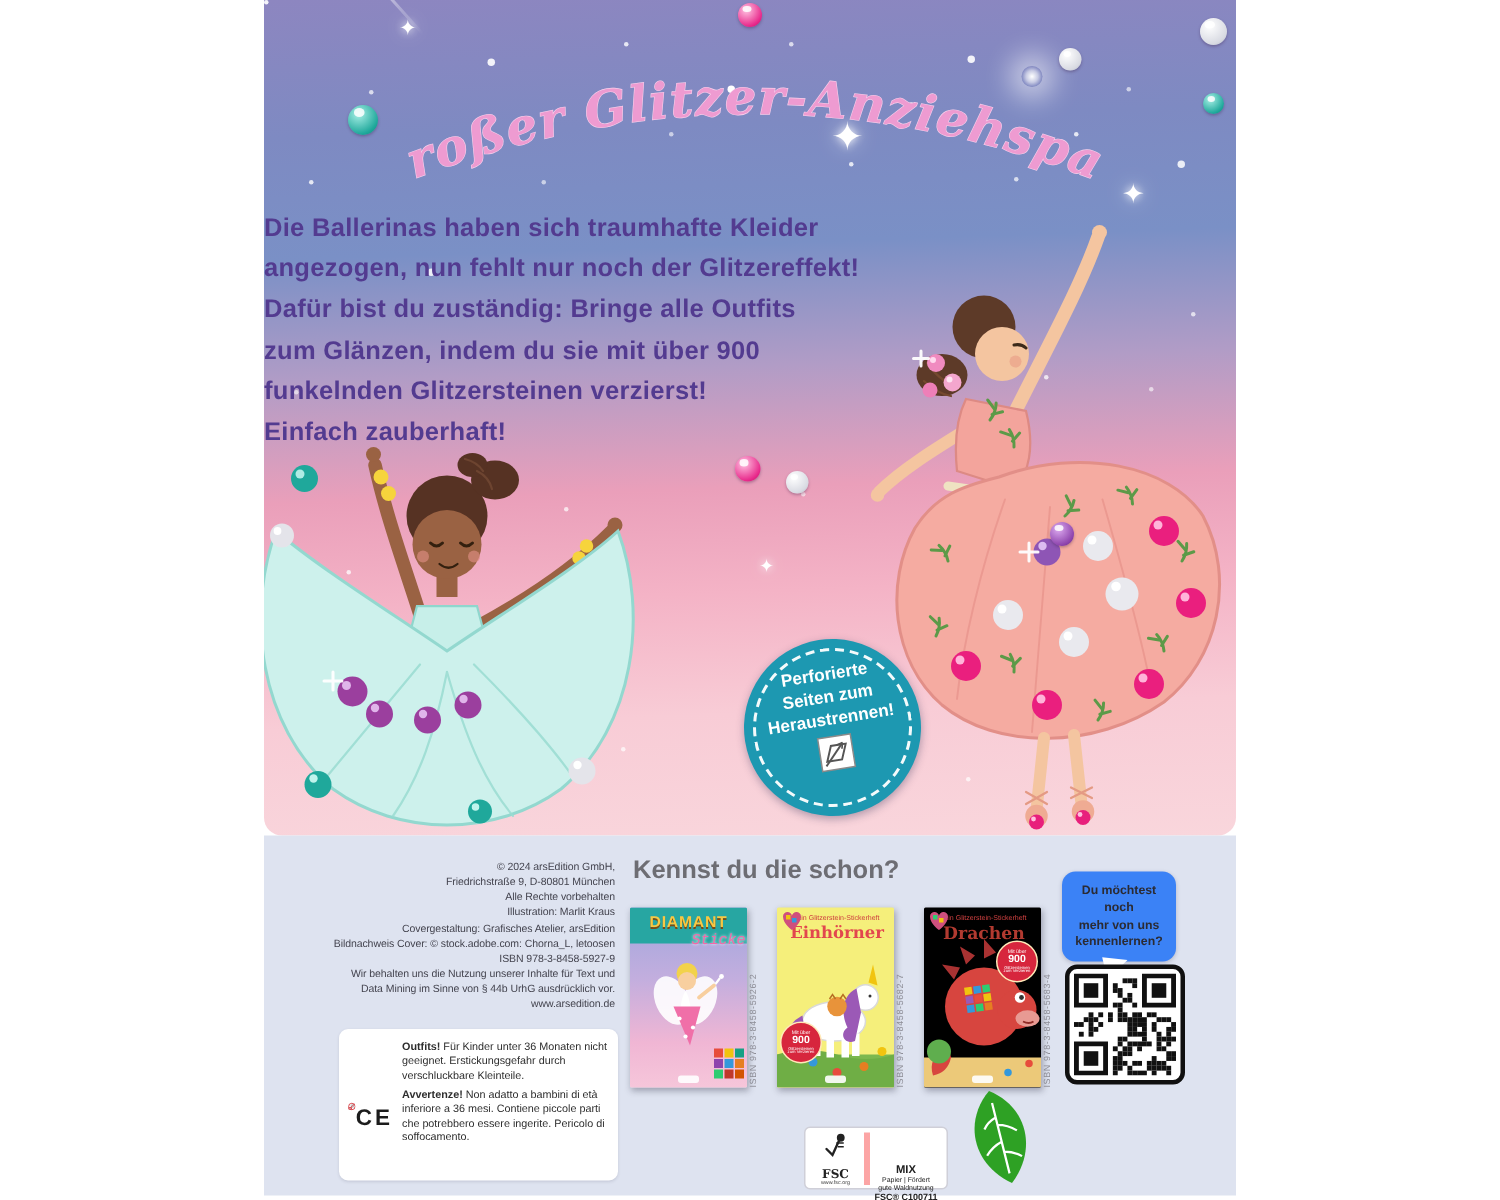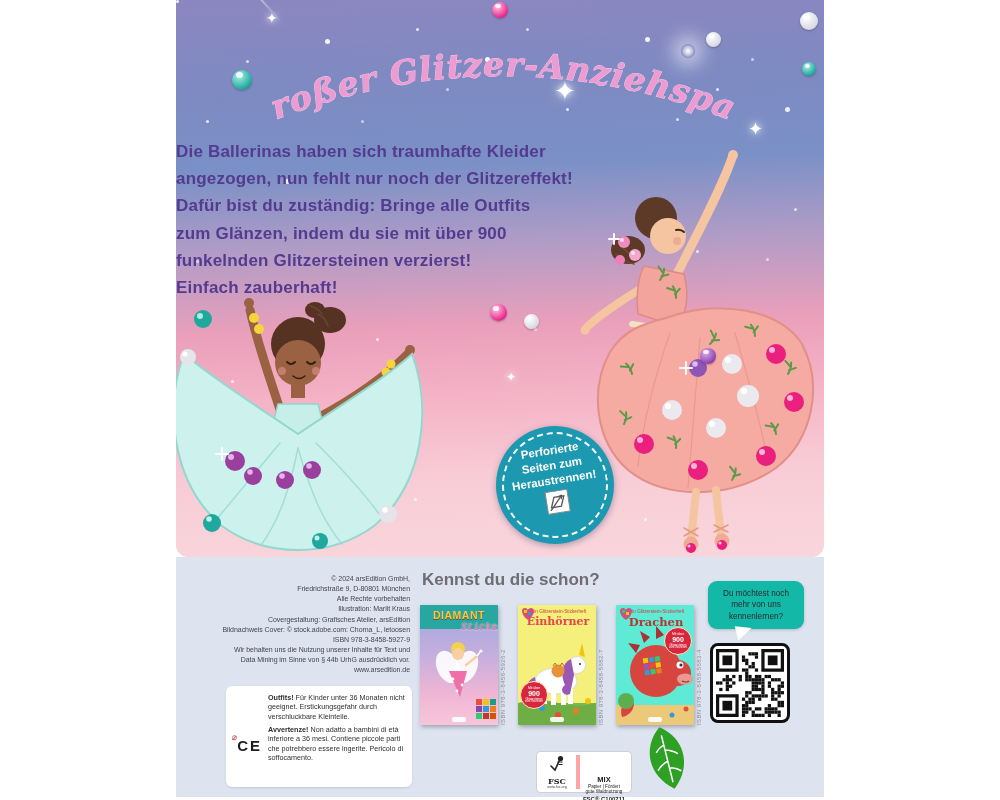--- a/index.html
+++ b/index.html
@@ -70,33 +70,33 @@
   .book{position:relative;width:78px;height:126px;}
   .bcover{position:absolute;left:0;top:0;width:78px;height:120px;box-shadow:1px 2px 4px rgba(40,40,60,.35);overflow:hidden;border-radius:1px;}
   .isbn-v{position:absolute;left:80px;top:0;height:120px;writing-mode:vertical-rl;transform:rotate(180deg);
     font-size:6px;color:#8d8d96;letter-spacing:.4px;display:flex;align-items:center;}
   .b1{background:linear-gradient(180deg,#9fa6dd 0%,#c3aede 40%,#f0b6d4 75%,#f6c6da 100%);}
   .b1-band{position:absolute;left:0;top:0;width:78px;height:24px;background:#27a6a2;color:#f6c844;font-weight:bold;
     font-size:10.5px;letter-spacing:.5px;text-align:center;padding-top:4px;box-sizing:border-box;text-shadow:0 1px 0 #7c4b12;}
   .b1-sub{position:absolute;left:12px;top:17px;width:100px;text-align:center;font-family:Liberation Mono, monospace;font-style:italic;
     font-size:10px;color:#f268a8;text-shadow:0 0 2px #fff;}
   .b2{background:#f5ef7b;}
-  .b3{background:#5eead4;}
+  .b3{background:#000000;}
   .series{position:absolute;left:0;top:4px;width:78px;text-align:center;font-size:4.7px;color:#cf4040;}
   .btitle{position:absolute;left:0;top:10px;width:80px;text-align:center;font-family:"DejaVu Serif",serif;font-weight:bold;}
   .t2{font-size:11px;color:#e2474e;}
   .t3{font-size:11.5px;color:#b23a30;}
   .rbadge{position:absolute;width:26px;height:26px;border-radius:50%;background:#d7263d;border:1px solid #ffe9b8;color:#fff;
     display:flex;flex-direction:column;justify-content:center;align-items:center;line-height:1.05;text-align:center;}
   .rl0{font-size:3.4px;} .rl1{font-size:7px;font-weight:bold;} .rl2,.rl3{font-size:2.8px;}
   .pill{position:absolute;bottom:3px;left:50%;transform:translateX(-50%);width:14px;height:5px;background:#fff;border-radius:2px;opacity:.9;}
   .bsvg{position:absolute;left:0;top:0;}
 
-  .bubble{position:absolute;left:532px;top:24px;width:96px;background:#14b8a6;border-radius:9px;padding:7px 4px;box-sizing:border-box;
-    text-align:center;font-size:8.2px;font-weight:normal;color:#2b2b33;line-height:1.4;white-space:pre-line;box-shadow:0 1px 3px rgba(50,50,80,.25);}
+  .bubble{position:absolute;left:532px;top:24px;width:76px;background:#3b82f6;border-radius:9px;padding:7px 4px;box-sizing:border-box;
+    text-align:center;font-size:8.2px;font-weight:bold;color:#2b2b33;line-height:1.4;white-space:pre-line;box-shadow:0 1px 3px rgba(50,50,80,.25);}
   .bubble::after{content:"";position:absolute;left:26px;bottom:-12px;width:0;height:0;
     border-left:5px solid transparent;border-right:12px solid transparent;border-top:14px solid #fff;transform:rotate(6deg);}
   .qr{position:absolute;left:534px;top:86px;width:68px;height:68px;border:3px solid #101010;border-radius:8px;background:#fff;padding:3px;box-sizing:content-box;}
   .qr svg{width:68px;height:68px;display:block;}
 
   .fsc{position:absolute;left:360px;top:194px;width:96px;height:42px;background:#fff;border-radius:4px;border:1px solid #cfcfd8;
     display:flex;align-items:center;box-sizing:border-box;padding:2px 3px;}
   .fsc-left{width:34px;text-align:center;border-right:4px solid #fca5a5;padding-right:2px;}
   .fsc-name{font-family:"DejaVu Serif",serif;font-weight:bold;font-size:8px;color:#222;line-height:1;}
   .fsc-site{font-size:3.6px;color:#444;}

